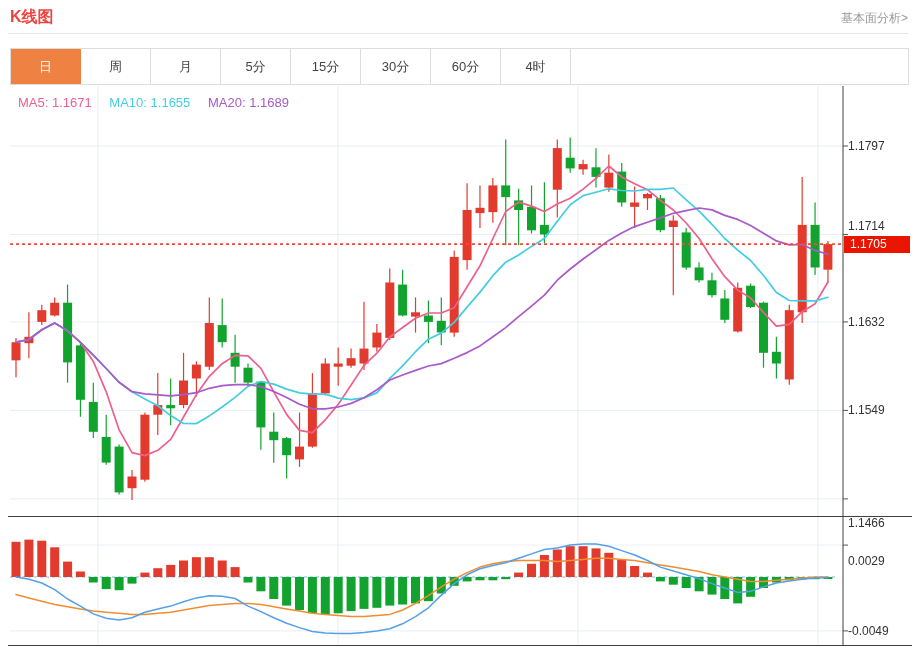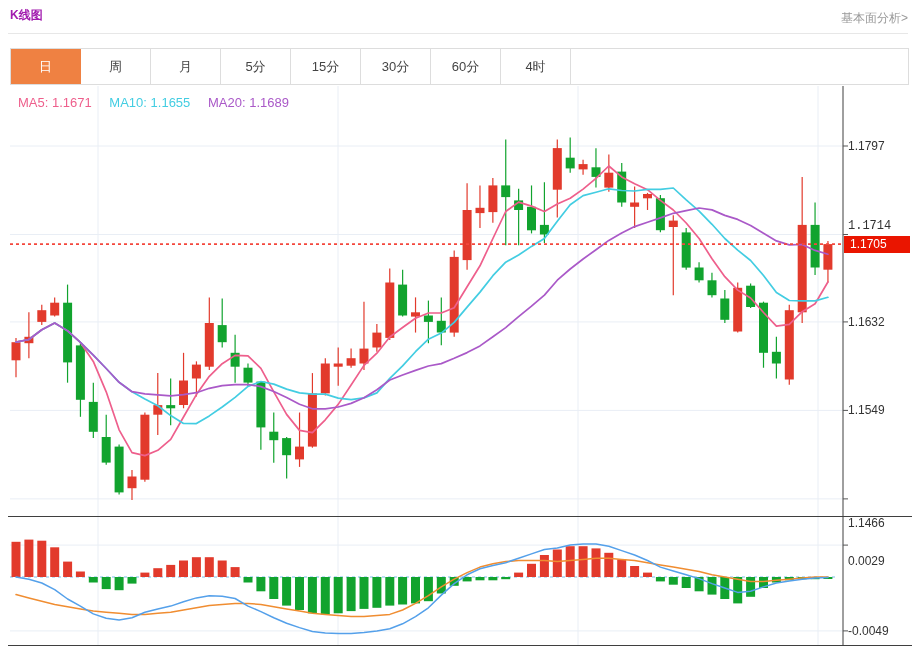--- a/index.html
+++ b/index.html
@@ -1,18 +1,18 @@
 <!DOCTYPE html>
 <html><head>
 <meta charset="utf-8">
 <style>
   html,body{margin:0;padding:0;background:#fff;}
   .page{position:relative;width:916px;height:648px;background:#fff;overflow:hidden;
         font-family:"Liberation Sans","DejaVu Sans",sans-serif;}
-  .header-title{position:absolute;left:10px;top:7px;font-size:12px;font-weight:bold;color:#a21caf;}
+  .header-title{position:absolute;left:10px;top:7px;font-size:16px;font-weight:bold;color:#ef4444;}
   .header-link{position:absolute;right:8px;top:10px;font-size:12px;color:#999;text-decoration:none;cursor:pointer;}
   .header-divider{position:absolute;left:8px;top:33px;width:900px;height:0;border-top:1px solid #e7e7e7;}
   .tabbar{position:absolute;left:10px;top:48px;width:899px;height:37px;border:1px solid #ddd;box-sizing:border-box;display:flex;}
   .tab{width:70px;height:100%;box-sizing:border-box;border-right:1px solid #ddd;display:flex;align-items:center;justify-content:center;
        font-size:13px;color:#444;background:#fff;cursor:pointer;}
   .tab.active{background:#ef8142;color:#fff;border-right:1px solid #ef8142;}
   .infobar{position:absolute;left:18px;top:93px;font-size:13px;line-height:20px;z-index:5;}
   .infobar .lbl{color:#333;}
   .infobar .val{margin-right:14px;}
   .macd-info{position:absolute;left:18px;top:519px;font-size:13px;z-index:5;}
@@ -291,21 +291,21 @@
         <line x1="843" y1="234.48629999999974" x2="848" y2="234.48629999999974" stroke="#555" stroke-width="1"></line>
         <line x1="843" y1="321.9064999999996" x2="848" y2="321.9064999999996" stroke="#555" stroke-width="1"></line>
         <line x1="843" y1="410.3927999999993" x2="848" y2="410.3927999999993" stroke="#555" stroke-width="1"></line>
         <line x1="843" y1="498.879099999999" x2="848" y2="498.879099999999" stroke="#555" stroke-width="1"></line>
         <line x1="843" y1="545.1" x2="848" y2="545.1" stroke="#555" stroke-width="1"></line>
         <line x1="843" y1="630.9" x2="848" y2="630.9" stroke="#555" stroke-width="1"></line>
       </g>
     </svg>
   <div id="labels-layer">
       <div class="ylabel" style="left: 848px; top: 146px;">1.1797</div>
-      <div class="ylabel" style="left: 848px; top: 226px; font-family: Liberation Mono, monospace;">1.1714</div>
+      <div class="ylabel" style="left: 848px; top: 226px;">1.1714</div>
       <div class="ylabel" style="left: 848px; top: 321.906px;">1.1632</div>
       <div class="ylabel" style="left: 848px; top: 410.393px;">1.1549</div>
       <div class="ylabel" style="left: 848px; top: 498.879px; margin-top: 24px;">1.1466</div>
       <div class="ylabel" style="left: 848px; top: 545.1px; margin-top: 16px;">0.0029</div>
       <div class="ylabel" style="left: 848px; top: 630.9px;">-0.0049</div>
     </div>
   <div class="price-tag" style="top: 235.581px; background: rgb(234, 21, 0);">1.1705</div>
 
 </div>
 

